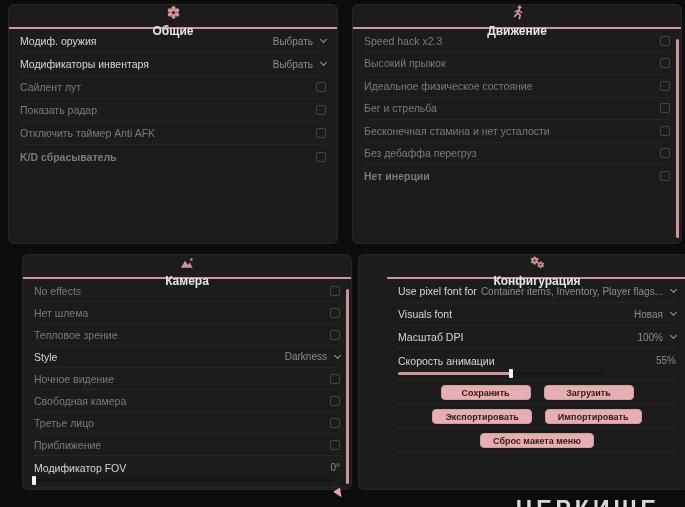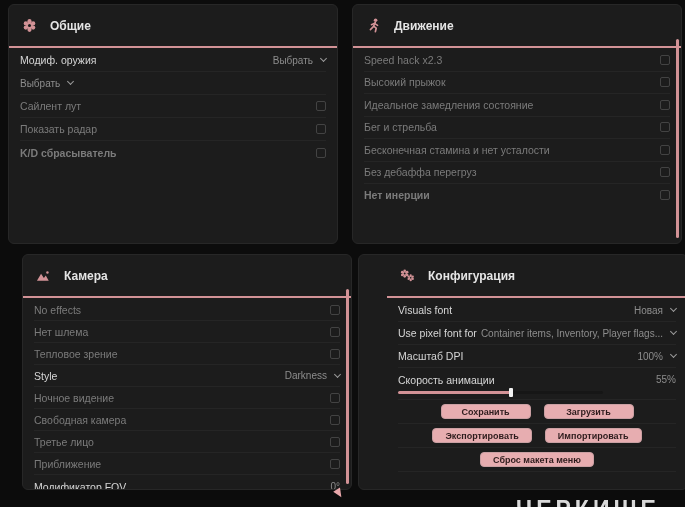--- a/index.html
+++ b/index.html
@@ -35,22 +35,23 @@
   .panel{
     position:absolute;background:var(--panel-bg);
     border:1px solid #272727;border-radius:6px;overflow:hidden;
   }
   .p-general {left:8px;  top:4px;  width:330px;height:240px;}
   .p-movement{left:352px;top:4px;  width:330px;height:240px;}
   .p-camera  {left:22px;  top:254px;width:330px;height:236px;}
   .p-config  {left:358px;top:254px;width:330px;height:236px;padding-left:28px;}
 
   .panel-header{
-    display:flex;align-items:center;gap:13px;height:43px;padding:0 13px;
+    display:flex;align-items:center;gap:4px;height:24px;padding:0 13px;
     border-bottom:2px solid var(--accent);
+    flex-direction:column;
   }
   .hicon{display:flex;align-items:center;justify-content:center;width:15px;height:15px;flex:0 0 auto;}
   .htitle{color:#e5e5e5;font-size:12px;font-weight:bold;}
 
   .rows{padding-top:1px;}
   .row{
     display:flex;align-items:center;justify-content:space-between;
     height:23px;margin:0 11px;border-bottom:1px solid #252525;
   }
   .p-movement .row{height:22.5px;}
@@ -115,31 +116,36 @@
   </div>
   <div class="rows">
     <div class="row">
       <span class="lbl bright">Модиф. оружия</span>
       <span class="right">
         <span class="val">Выбрать</span>
         <span class="chev"></span>
       </span>
     </div>
     <div class="row">
+      <span class="lbl bright">Модификаторы инвентаря</span>
       <span class="right">
         <span class="val">Выбрать</span>
         <span class="chev"></span>
       </span>
     </div>
     <div class="row">
       <span class="lbl">Сайлент лут</span>
       <span class="cb"></span>
     </div>
     <div class="row">
       <span class="lbl">Показать радар</span>
+      <span class="cb"></span>
+    </div>
+    <div class="row">
+      <span class="lbl">Отключить таймер Anti AFK</span>
       <span class="cb"></span>
     </div>
     <div class="row">
       <span class="lbl">K/D сбрасыватель</span>
       <span class="cb"></span>
     </div>
   </div>
 </div>
 
 <div class="panel p-movement">
@@ -157,21 +163,21 @@
   <div class="rows">
     <div class="row">
       <span class="lbl">Speed hack x2.3</span>
       <span class="cb"></span>
     </div>
     <div class="row">
       <span class="lbl">Высокий прыжок</span>
       <span class="cb"></span>
     </div>
     <div class="row">
-      <span class="lbl">Идеальное замедления состояние</span>
+      <span class="lbl">Идеальное физическое состояние</span>
       <span class="cb"></span>
     </div>
     <div class="row">
       <span class="lbl">Бег и стрельба</span>
       <span class="cb"></span>
     </div>
     <div class="row">
       <span class="lbl">Бесконечная стамина и нет усталости</span>
       <span class="cb"></span>
     </div>
@@ -271,30 +277,30 @@
             <circle cx="9.2" cy="8.7" r="1.2"></circle>
           <circle cx="11.4" cy="9.9" r="2"></circle>
         </g>
         <circle cx="11.4" cy="9.9" r="0.9" fill="#1c1c1c"></circle>
       </svg>
     </span>
     <span class="htitle">Конфигурация</span>
   </div>
   <div class="rows">
     <div class="row">
+      <span class="lbl bright">Use pixel font for</span>
+      <span class="right">
+        <span class="val">Container items, Inventory, Player flags...</span>
+        <span class="chev"></span>
+      </span>
+    </div>
+    <div class="row">
       <span class="lbl bright">Visuals font</span>
       <span class="right">
         <span class="val">Новая</span>
-        <span class="chev"></span>
-      </span>
-    </div>
-    <div class="row">
-      <span class="lbl bright">Use pixel font for</span>
-      <span class="right">
-        <span class="val">Container items, Inventory, Player flags...</span>
         <span class="chev"></span>
       </span>
     </div>
     <div class="row">
       <span class="lbl bright">Масштаб DPI</span>
       <span class="right">
         <span class="val">100%</span>
         <span class="chev"></span>
       </span>
     </div>

